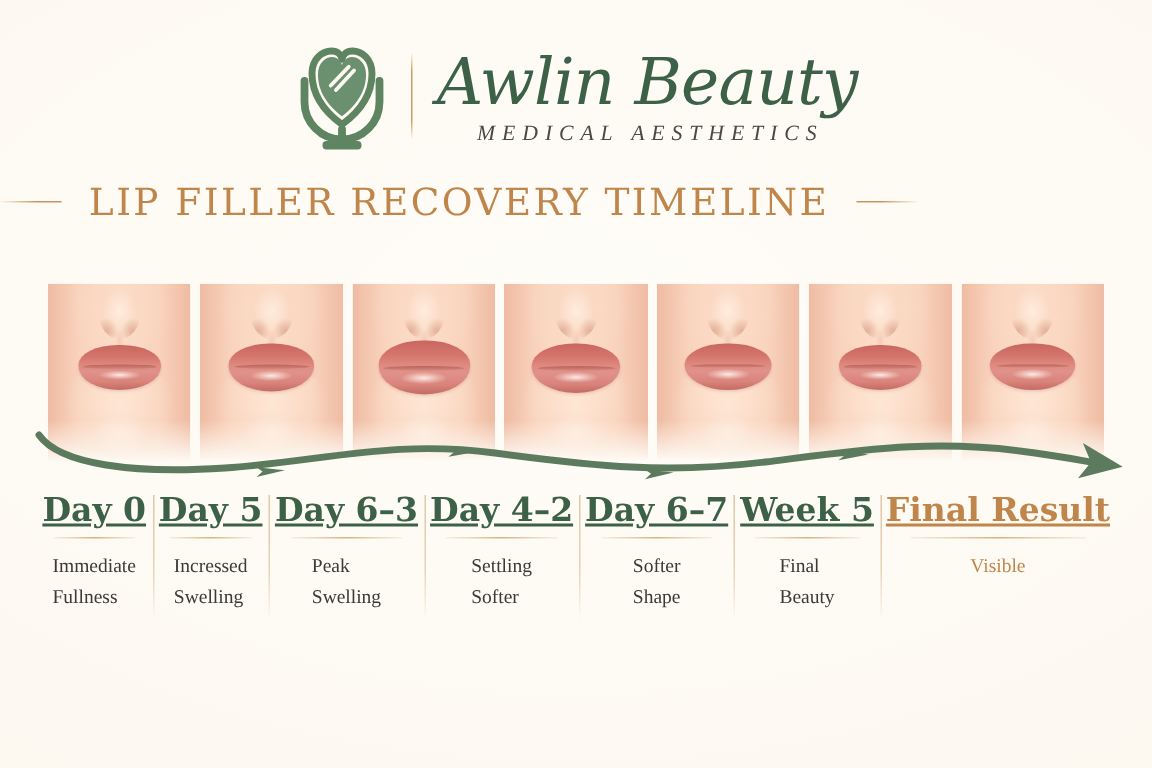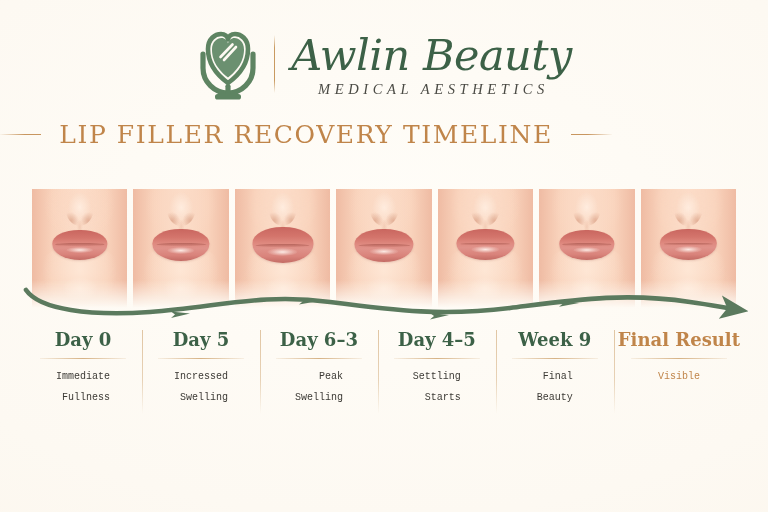--- a/index.html
+++ b/index.html
@@ -237,39 +237,40 @@
     content: "";
     position: absolute;
     left: 0;
     top: 2px;
     width: 1px;
     height: 84px;
     background: linear-gradient(to bottom, rgba(201,154,96,0.55) 0%, rgba(201,154,96,0.42) 60%, rgba(201,154,96,0) 100%);
   }
   .day-label {
     font-family: "DejaVu Serif", serif;
-    font-size: 18px;
+    font-size: 22px;
     line-height: 24px;
     font-weight: 700;
     color: #3C6147;
     white-space: nowrap;
+    text-decoration: underline;
   }
   .label-col.accent .day-label { color: #C0854A; }
   .col-rule {
     width: 78%;
     height: 1px;
     margin: 6px 0 7px 0;
     background: linear-gradient(to right, rgba(201,154,96,0.12), rgba(201,154,96,0.75) 50%, rgba(201,154,96,0.12));
   }
   .desc {
-    font-family: Liberation Mono, monospace;
-    font-size: 10px;
+    font-family: Liberation Serif, serif;
+    font-size: 13px;
     line-height: 21px;
     color: #3C3A35;
-    text-align: right;
+    text-align: left;
     white-space: pre-line;
   }
   .label-col.accent .desc { color: #C0854A; }
 </style>
 </head>
 <body>
 
 <div id="page">
 
   <div id="brand">
@@ -394,27 +395,33 @@
         <div class="desc">Incressed
 Swelling</div>
       </div>
       <div class="label-col">
         <div class="day-label">Day 6–3</div>
         <div class="col-rule"></div>
         <div class="desc">Peak
 Swelling</div>
       </div>
       <div class="label-col">
-        <div class="day-label">Day 4–5</div>
+        <div class="day-label">Day 4–2</div>
         <div class="col-rule"></div>
         <div class="desc">Settling
-Starts</div>
-      </div>
-      <div class="label-col">
-        <div class="day-label">Week 9</div>
+Softer</div>
+      </div>
+      <div class="label-col">
+        <div class="day-label">Day 6–7</div>
+        <div class="col-rule"></div>
+        <div class="desc">Softer
+Shape</div>
+      </div>
+      <div class="label-col">
+        <div class="day-label">Week 5</div>
         <div class="col-rule"></div>
         <div class="desc">Final
 Beauty</div>
       </div>
       <div class="label-col accent">
         <div class="day-label">Final Result</div>
         <div class="col-rule"></div>
         <div class="desc">Visible</div>
       </div>
     </div>

